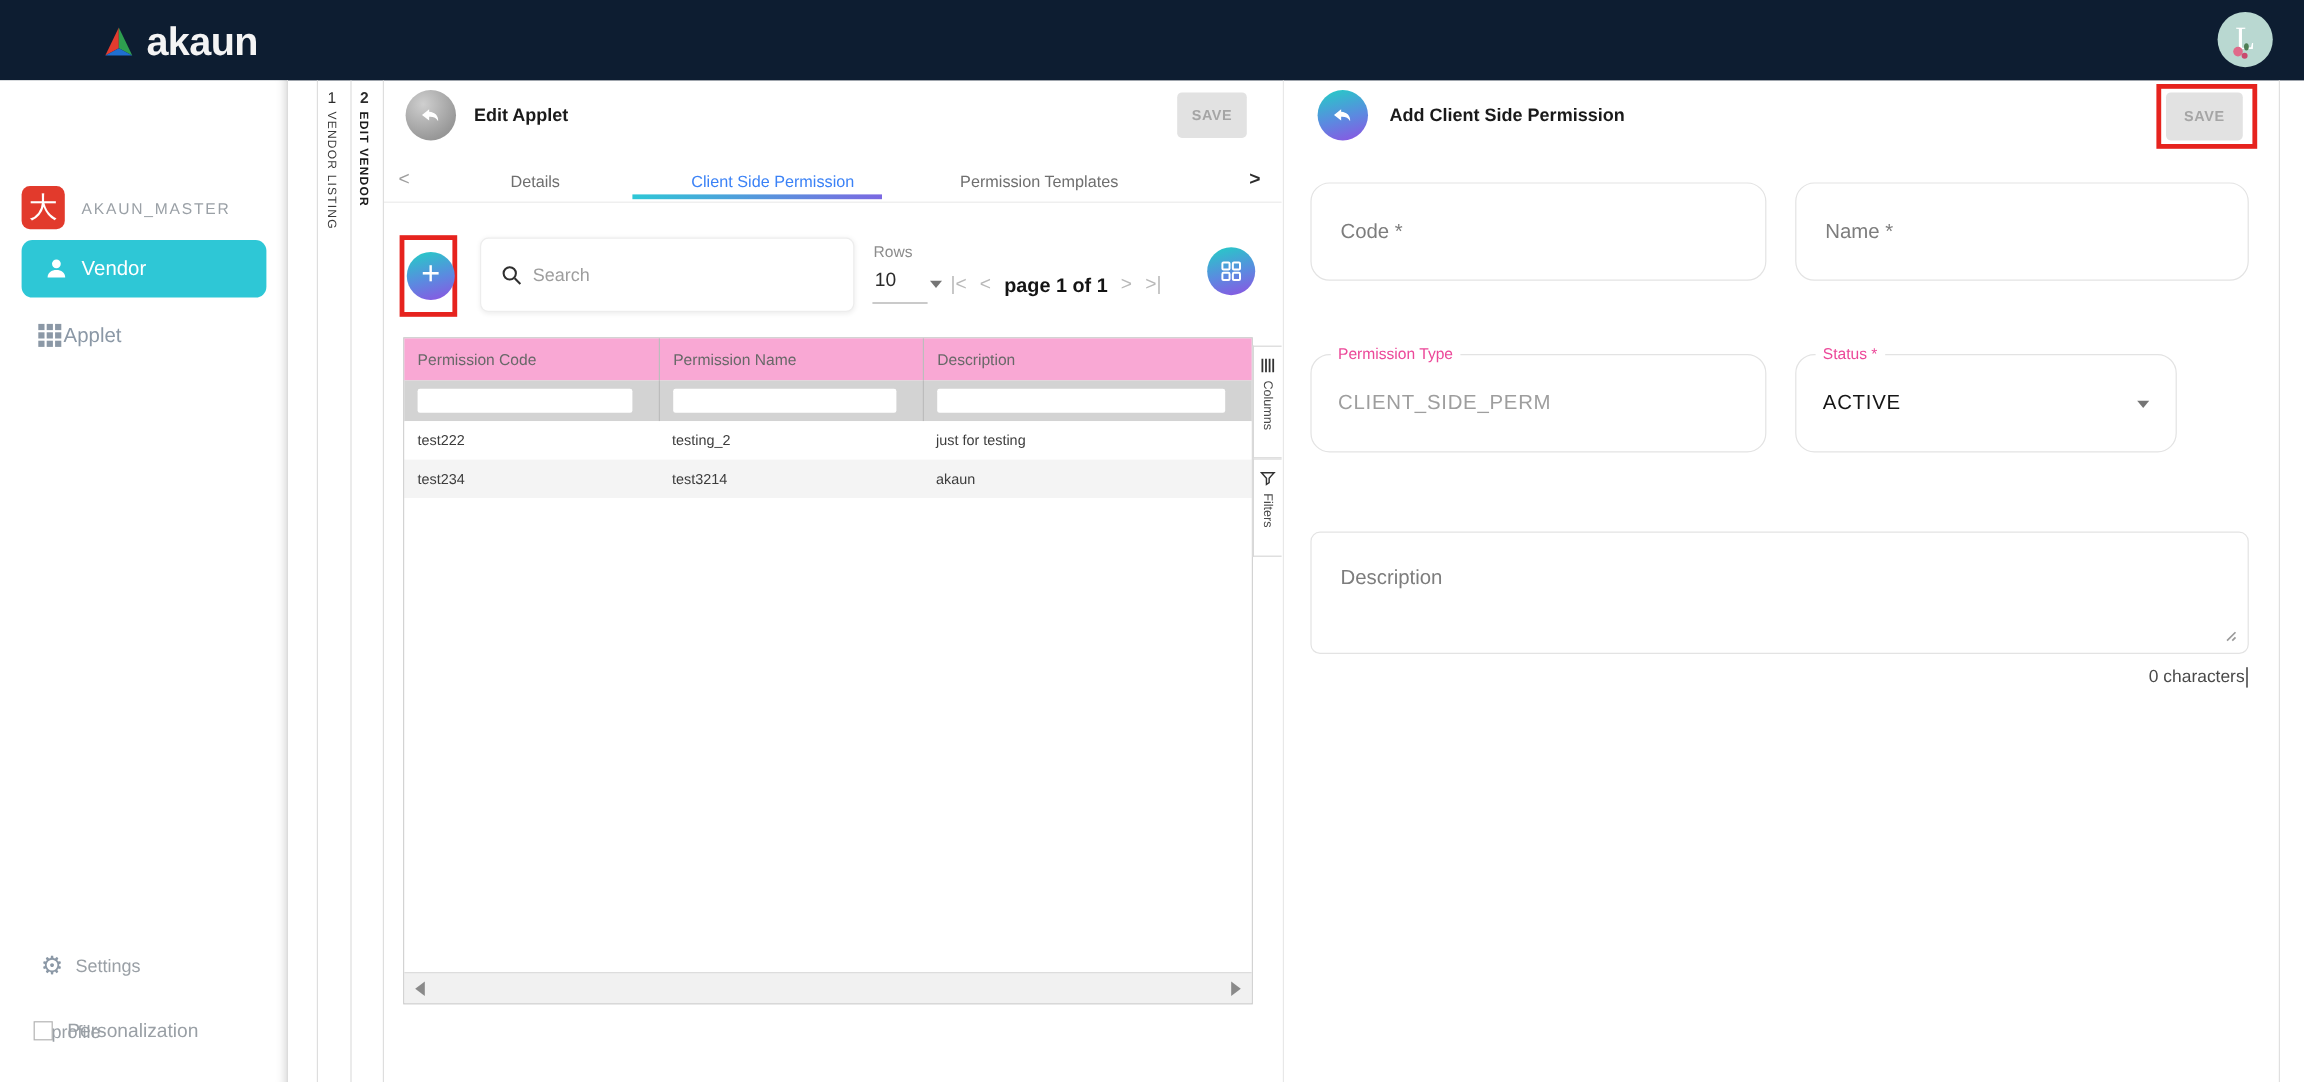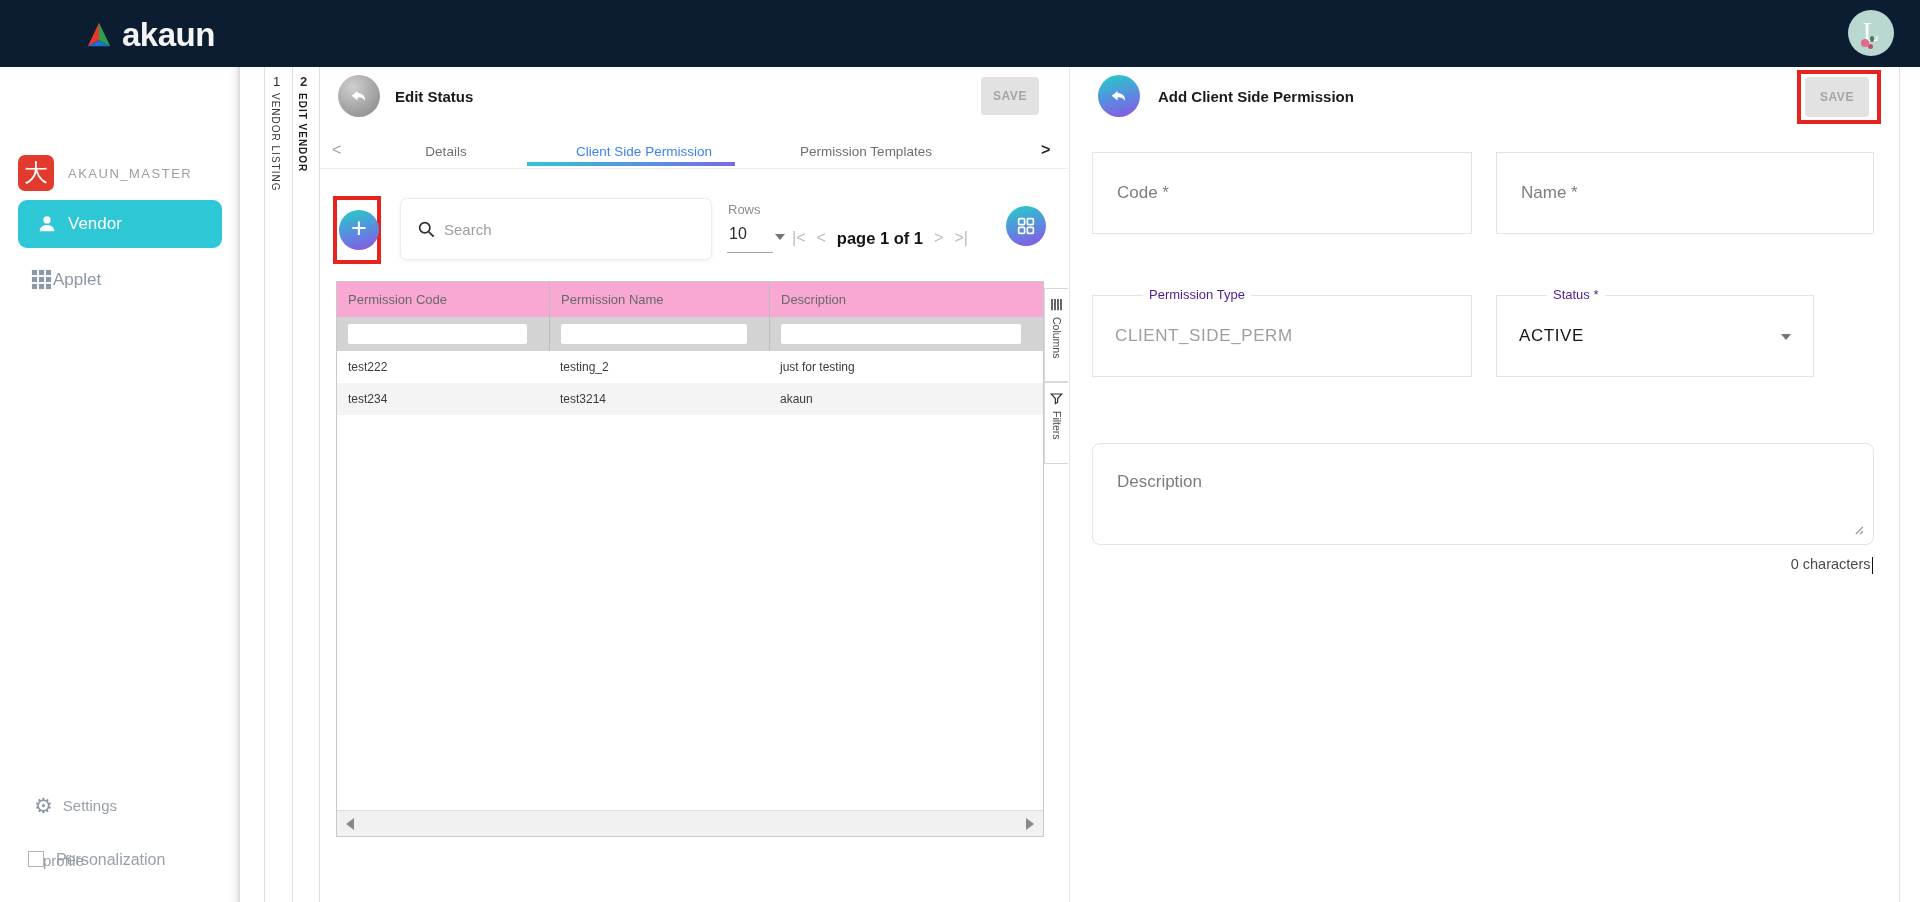--- a/index.html
+++ b/index.html
@@ -121,26 +121,26 @@
   
   .tool-sec { position:absolute; left:1044px; width:24px; background:#fff; border:1px solid #d8d8d8;
               border-right:none; display:flex; flex-direction:column; align-items:center; cursor:pointer; }
   .tool-sec svg { width:15px; height:15px; margin-top:8px; flex:0 0 auto; }
   .tool-vtext { writing-mode:vertical-rl; font-size:10.5px; color:#4a4a4a; margin-top:5px; }
 
   
   .panel-divider { position:absolute; left:1069px; top:67px; width:1px; height:835px; background:#e8e8e8; }
   .right-line { position:absolute; left:1899px; top:67px; width:1px; height:835px; background:#e0e0e0; }
 
-  .field { position:absolute; background:#fff; border:1.5px solid #e3e3e3; border-radius:0; }
+  .field { position:absolute; background:#fff; border:1.5px solid #e3e3e3; border-radius:16px; }
   .field input { width:100%; height:100%; border:none; outline:none; background:transparent;
                  font-size:17px; color:#333; padding-left:24px; font-family:"Liberation Sans", sans-serif; }
   .field input::placeholder { color:#7d7d7d; }
   .float-label { position:absolute; top:-9px; left:16px; background:#fff; padding:0 6px;
-                 font-size:13px; color:#4c1d95;margin-left:34px; }
+                 font-size:13px; color:#ec4899; }
   .field-value { height:100%; display:flex; align-items:center; padding-left:22px; font-size:17px; letter-spacing:0.6px; }
   .value-muted { color:#9e9e9e; }
   .value-dark { color:#161616; }
   .select-caret { position:absolute; right:22px; top:38px; }
   .desc-box { position:absolute; left:1092px; top:443px; width:782px; height:102px; }
   .desc-box textarea { width:100%; height:100%; border:1.5px solid #e3e3e3; border-radius:8px; resize:none;
                        outline:none; font-size:17px; color:#333; padding:28px 24px;
                        font-family:"Liberation Sans", sans-serif; }
   .desc-box textarea::placeholder { color:#7d7d7d; }
   .resize-glyph { position:absolute; right:10px; bottom:10px; width:13px; height:13px; }
@@ -221,21 +221,21 @@
   <div>
     <span class="strip-num" style="left:300px; font-weight:bold;">2</span>
     <span class="strip-vtext" style="left:297px; font-weight:bold; color:#1c1c1c;">EDIT VENDOR</span>
   </div>
 
   <div class="circle-btn back-gray" style="left:338px; top:75px;">
     <svg viewBox="0 0 24 24" fill="#fff">
       <path d="M10.5 6.5 L4 11.8 l6.5 5 v-3.4 c4-.2 6.6 1.1 8.2 4 .3-5-2.8-8.2-8.2-8.6 z"></path>
     </svg>
   </div>
-  <div class="panel-title" style="left:395px; top:88px;">Edit Status</div>
+  <div class="panel-title" style="left:395px; top:88px;">Edit Applet</div>
   <button class="save-btn" style="left:981px; top:77px; width:58px; height:38px;">SAVE</button>
 
   <span class="tab-chevron" style="left:332px;">&lt;</span>
   <span class="tab-item" style="left:446px;">Details</span>
   <span class="tab-item active" style="left:644px;">Client Side Permission</span>
   <span class="tab-item" style="left:866px;">Permission Templates</span>
   <span class="tab-chevron" style="left:1041px; color:#2d2d2d; font-weight:bold;">&gt;</span>
   <div class="tab-underline"></div>
   <div class="tabbar-border"></div>
 

